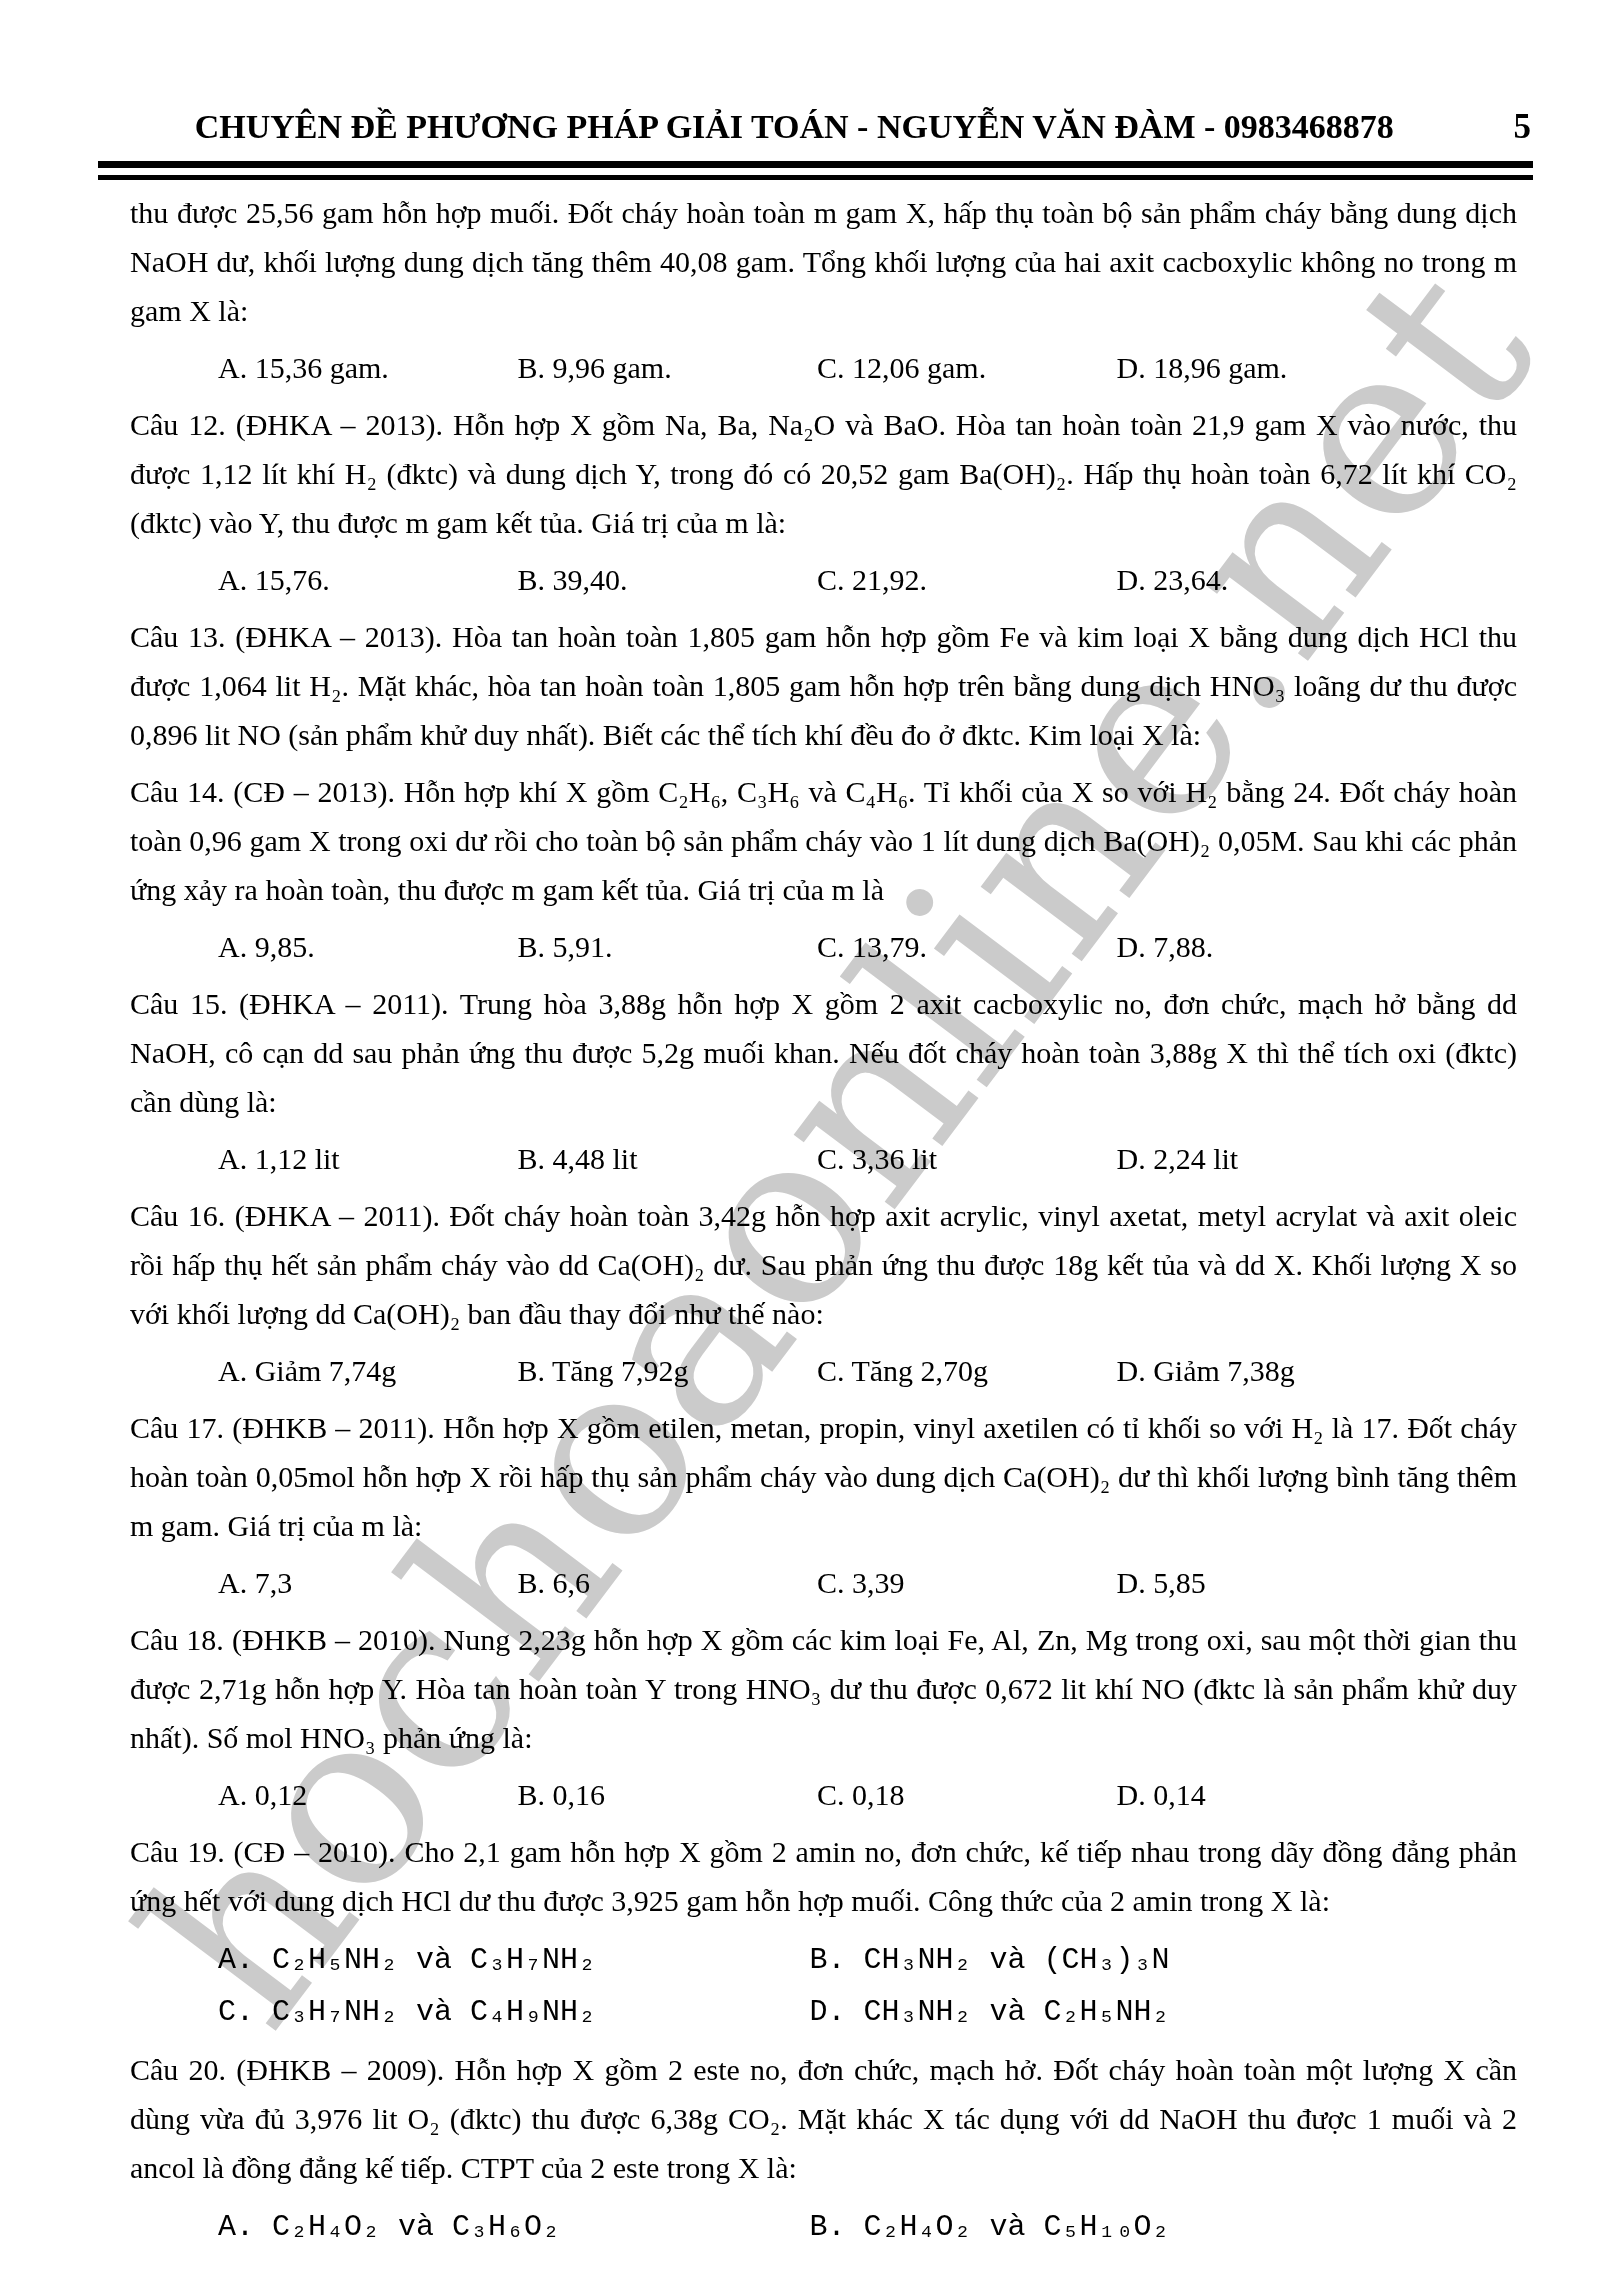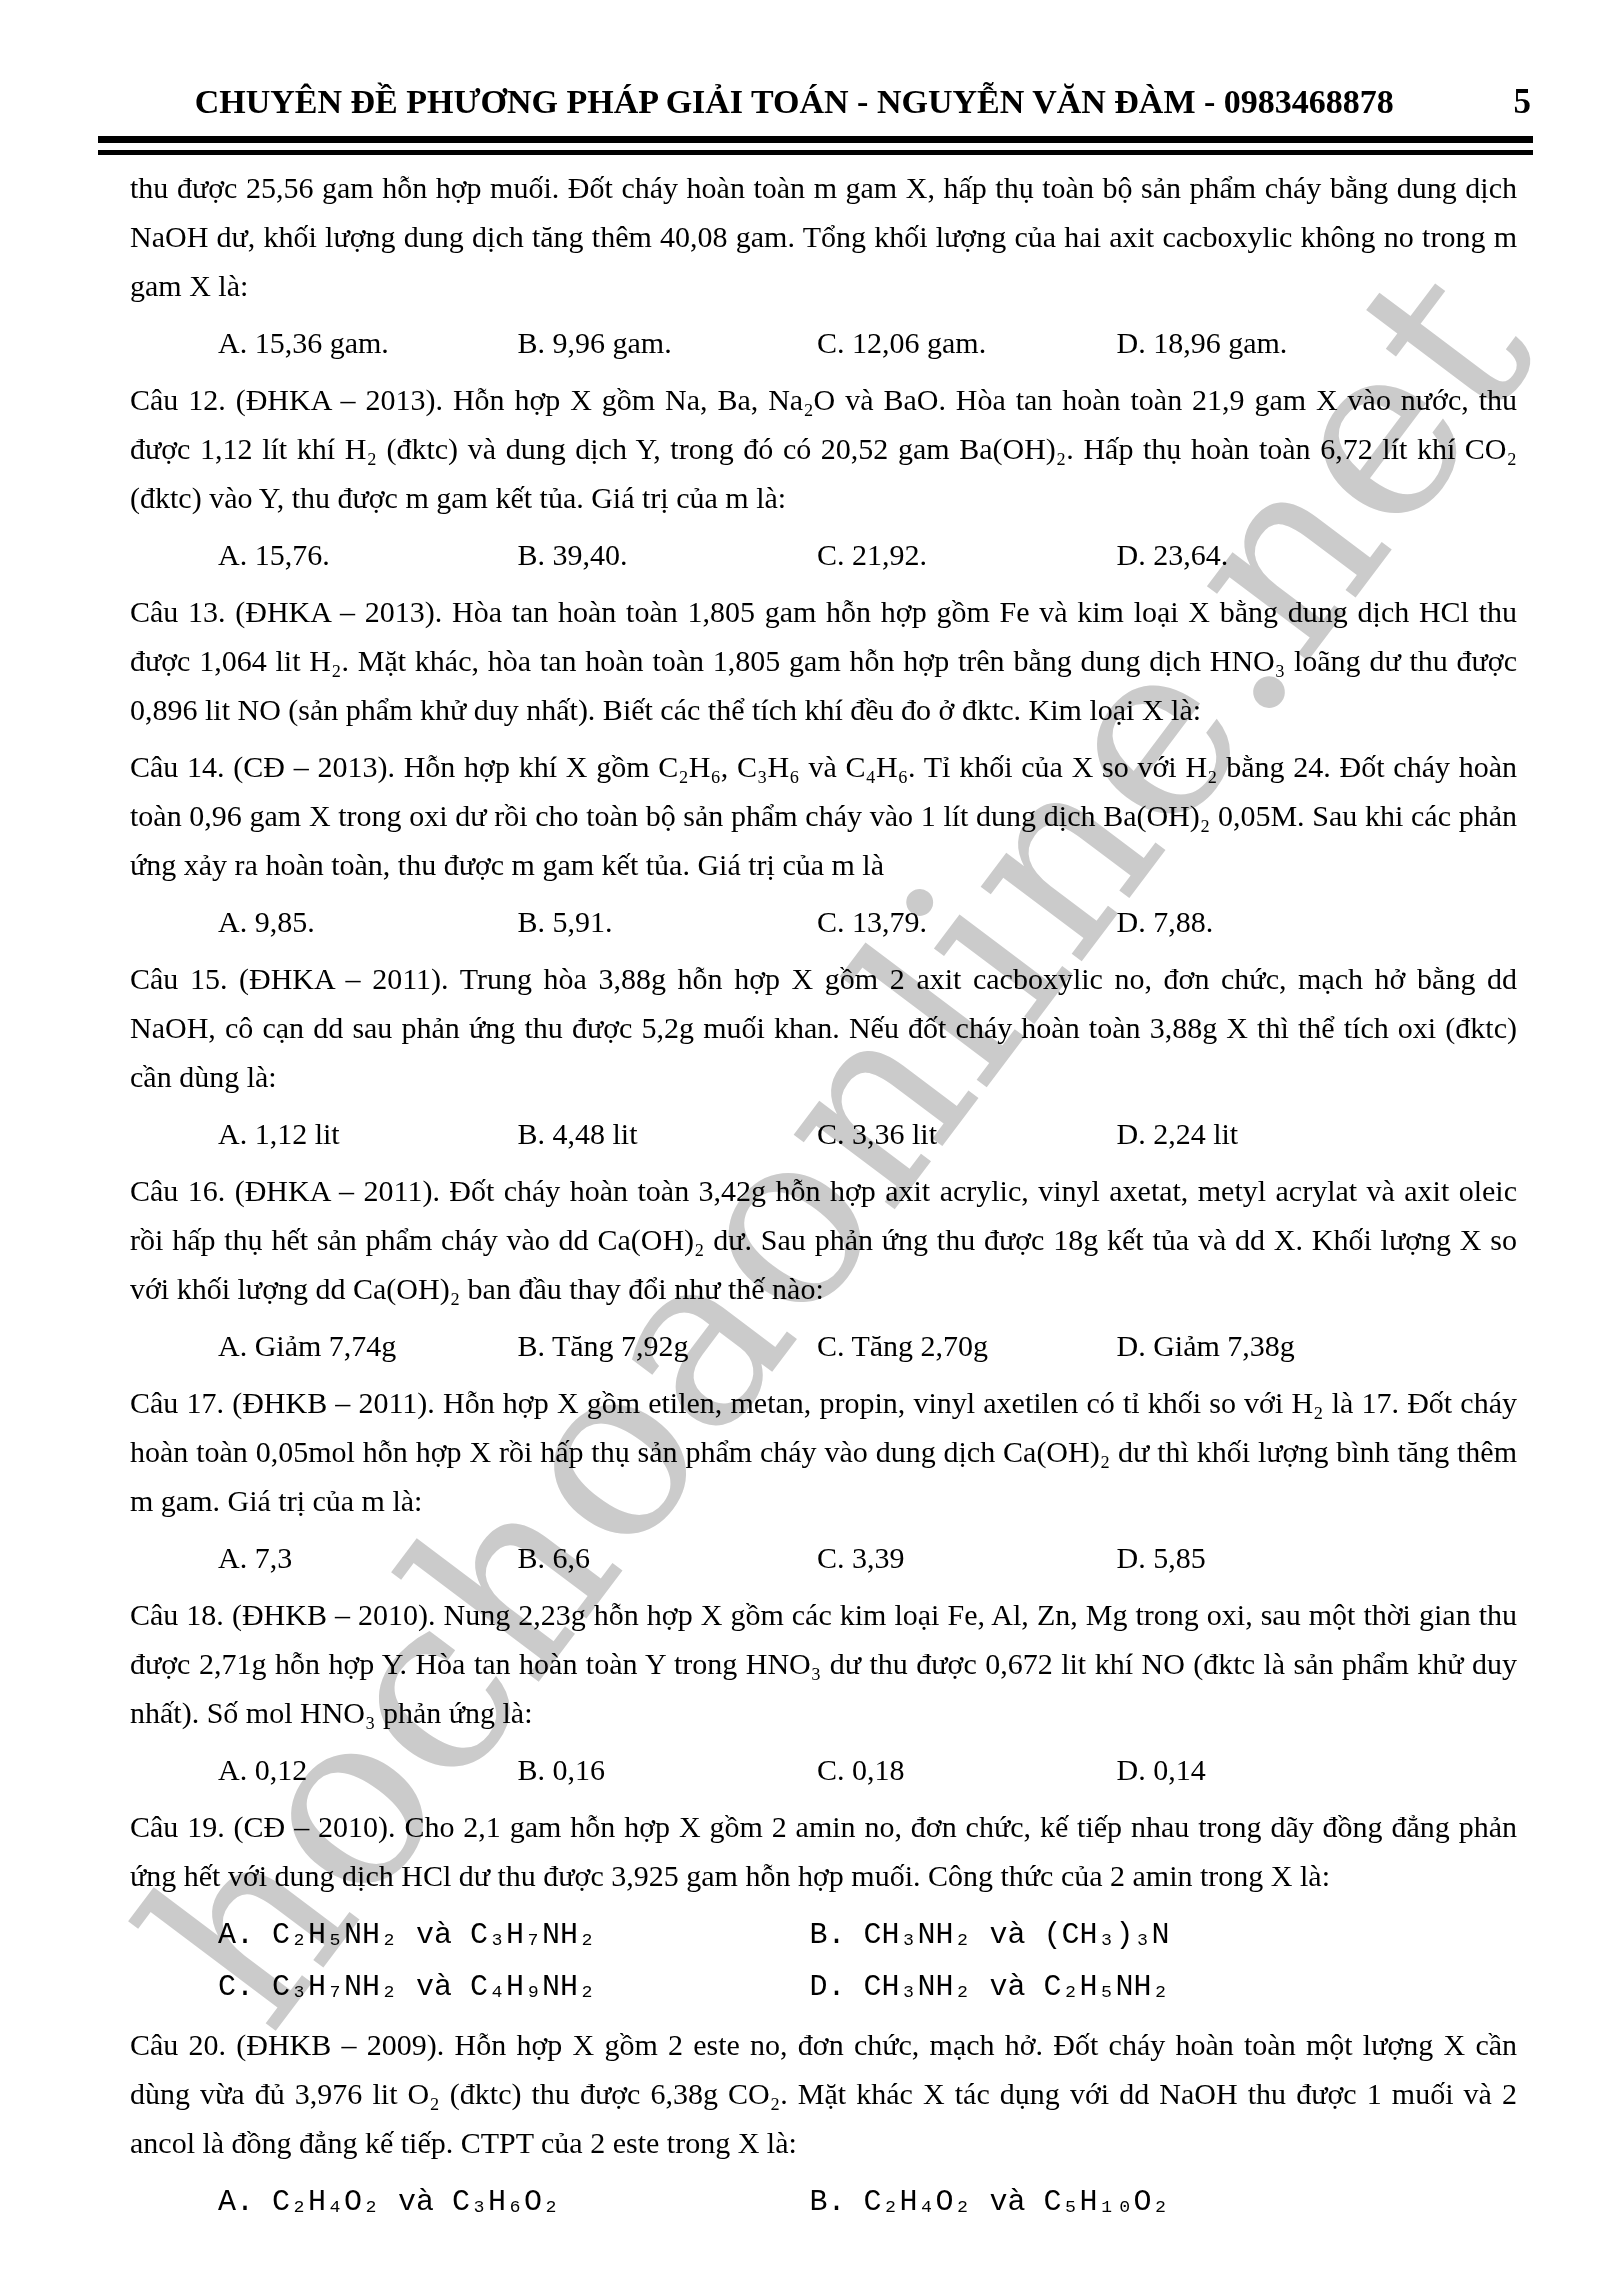--- a/index.html
+++ b/index.html
@@ -9,21 +9,21 @@
     font-family:"Liberation Serif","DejaVu Serif",serif;color:#000;
   }
   .watermark{
     position:absolute;left:838px;top:1145px;z-index:0;
     transform:translate(-50%,-50%) rotate(-53deg);
     font-size:242px;line-height:1;white-space:nowrap;
     color:#cbcbcb;font-family:"DejaVu Serif","Liberation Serif",serif;
   }
   .hdr{
     position:relative;z-index:1;display:flex;align-items:flex-end;
-    padding:81px 92px 0 111px;
+    padding:106px 92px 0 111px;
   }
   .hdr-title{
     flex:1;text-align:center;font-weight:700;font-size:34px;line-height:42px;
     white-space:nowrap;letter-spacing:0;
   }
   .hdr-num{font-weight:700;font-size:35px;line-height:42px;margin-left:36px;}
   .rule{
     position:relative;z-index:1;margin:13px 90px 0 98px;
     border-top:7.2px solid #000;border-bottom:5.2px solid #000;height:6.5px;
   }

